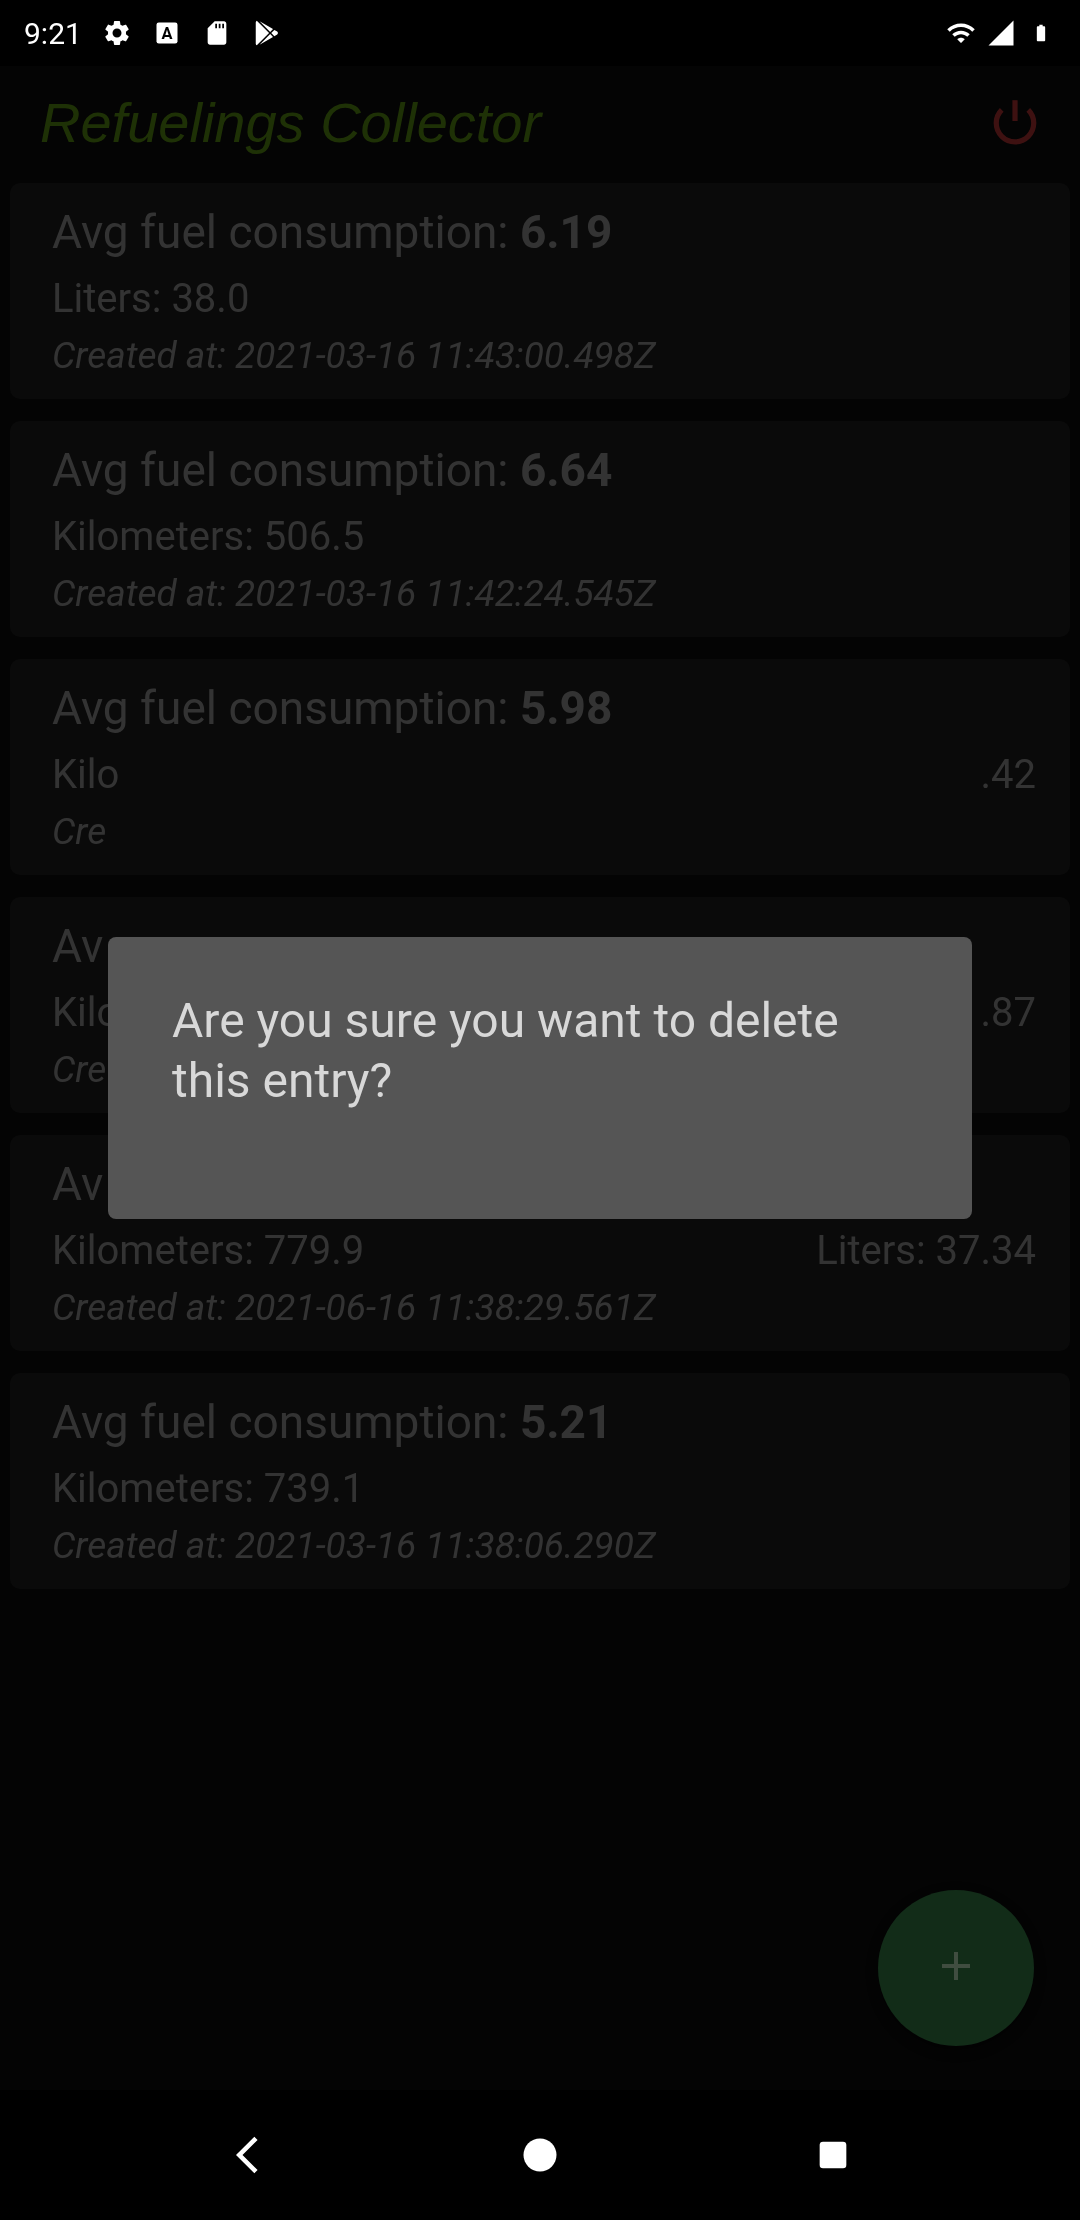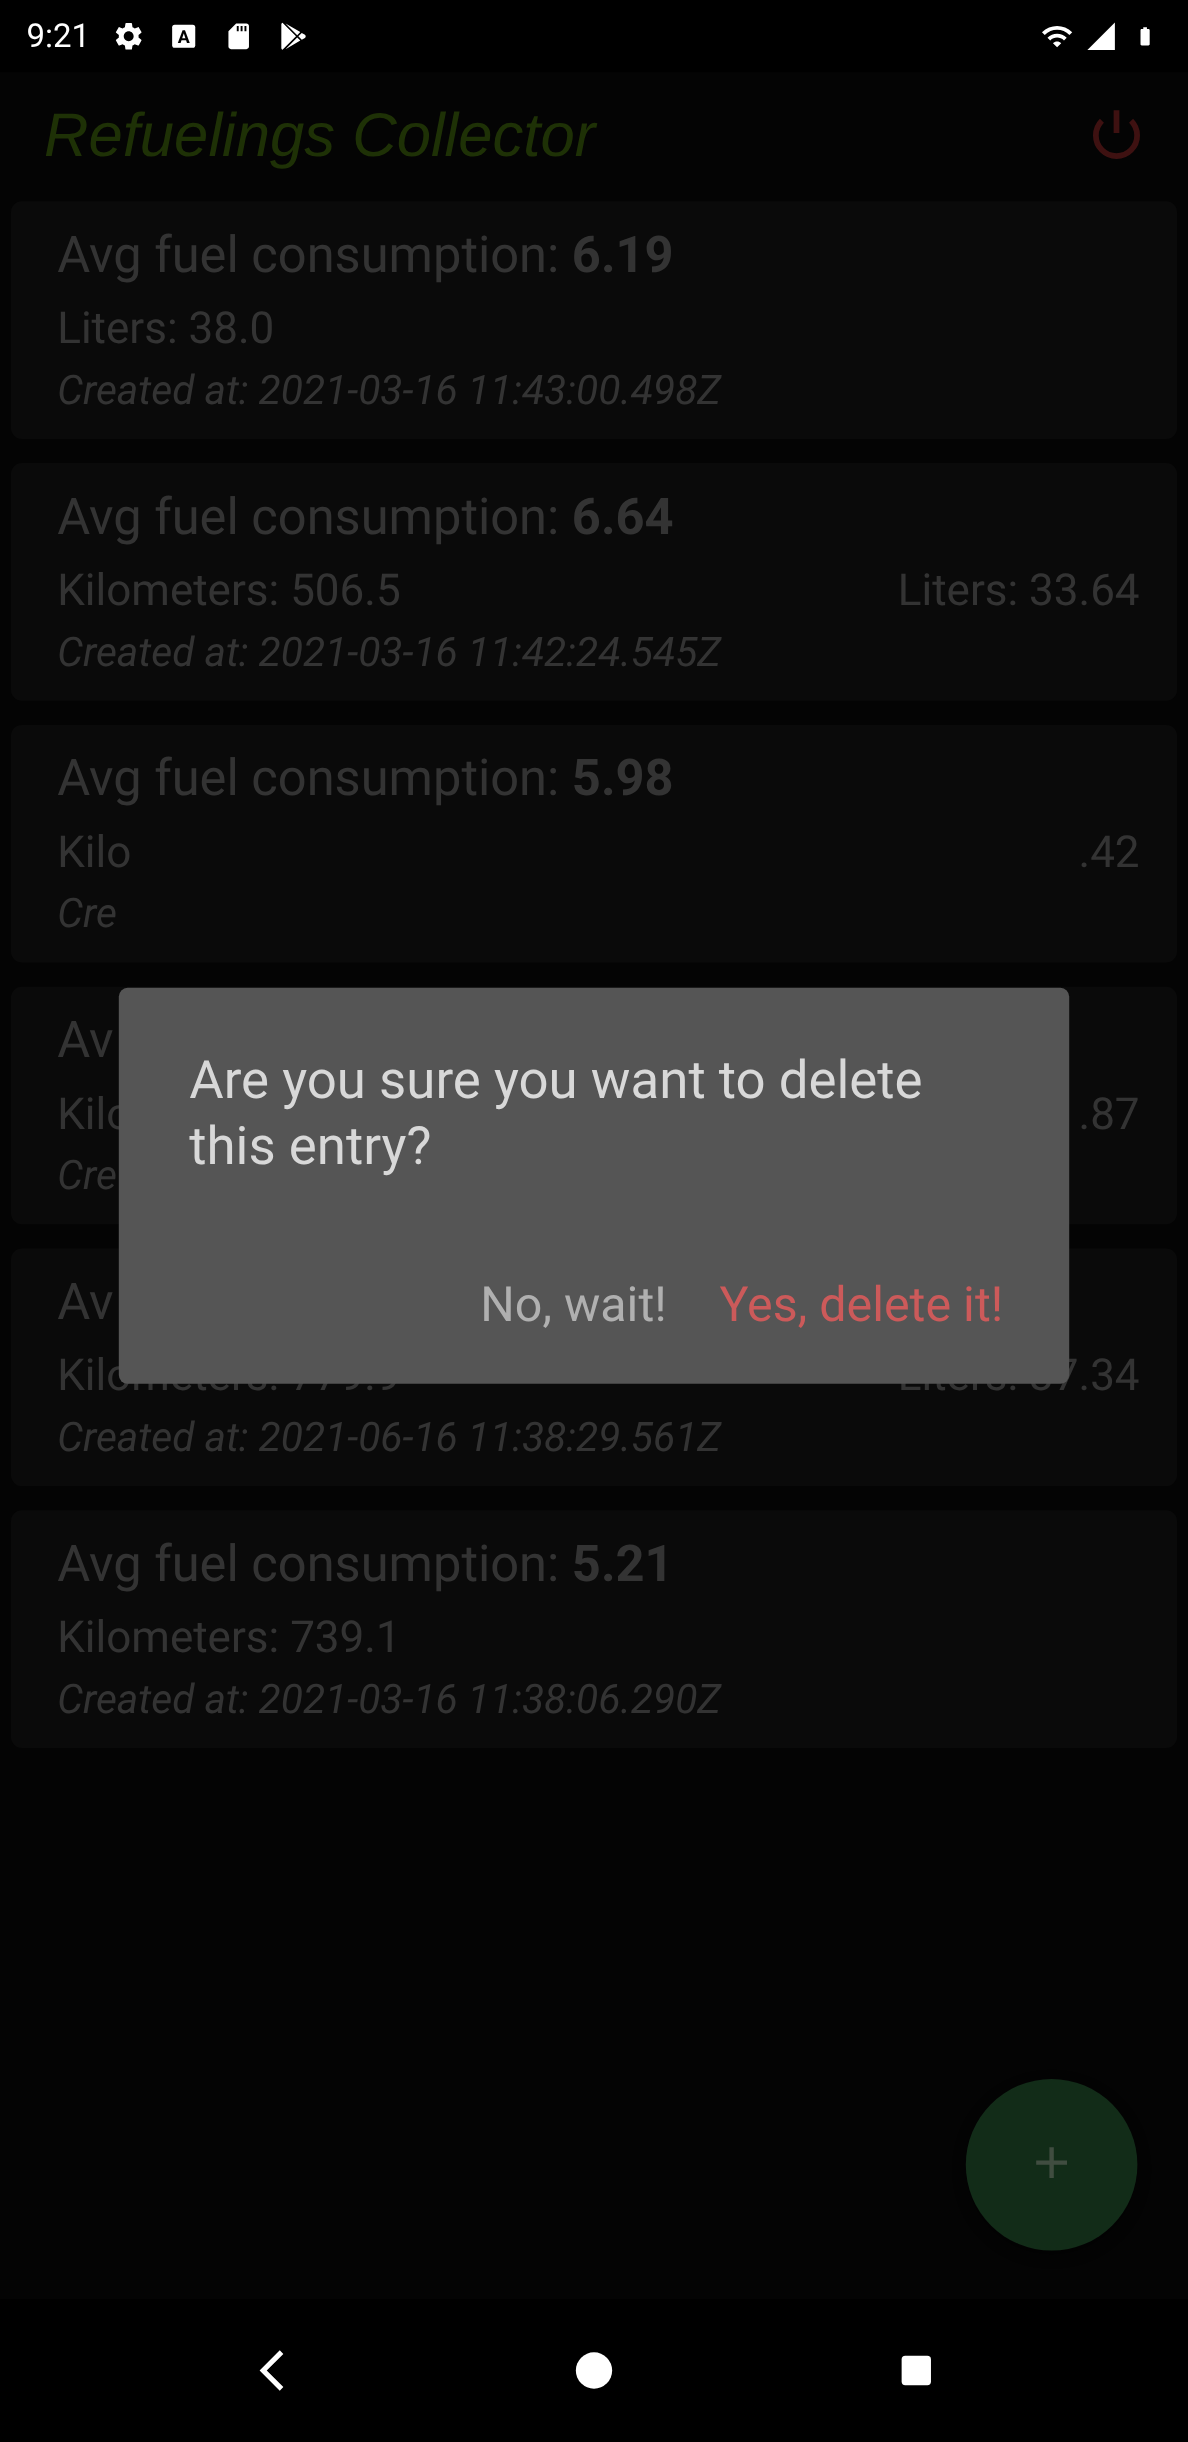--- a/index.html
+++ b/index.html
@@ -245,21 +245,20 @@
       </div>
       <div class="card-timestamp">Created at: 2021-03-16 11:43:00.498Z</div>
     </div>
 
     <div class="card">
       <div class="card-title">
         <span>Avg fuel consumption: </span><span class="card-title-value">6.64</span>
       </div>
       <div class="card-row">
         <span>Kilometers: 506.5</span>
-        <span>Liters: 33.64</span>
       </div>
       <div class="card-timestamp">Created at: 2021-03-16 11:42:24.545Z</div>
     </div>
 
     <div class="card">
       <div class="card-title">
         <span>Avg fuel consumption: </span><span class="card-title-value">5.98</span>
       </div>
       <div class="card-row">
         <span>Kilo</span>
@@ -308,24 +307,20 @@
           <line x1="5" y1="12" x2="19" y2="12"></line>
         </svg>
     </span>
   </div>
 
   <div class="overlay"></div>
 
   <div class="dialog-backdrop">
     <div class="dialog">
       <div class="dialog-message">Are you sure you want to delete this entry?</div>
-      <div class="dialog-actions">
-        <button class="dialog-btn btn-cancel">No, wait!</button>
-        <button class="dialog-btn btn-confirm">Yes, delete it!</button>
-      </div>
     </div>
   </div>
 </div>
 
 <div class="nav-bar">
   <div class="nav-btn">
     <svg width="44" height="44" viewBox="0 0 24 24" fill="#fff">
         <path d="M17.77 3.77L16 2 6 12l10 10 1.77-1.77L9.54 12z"></path>
       </svg>
   </div>

